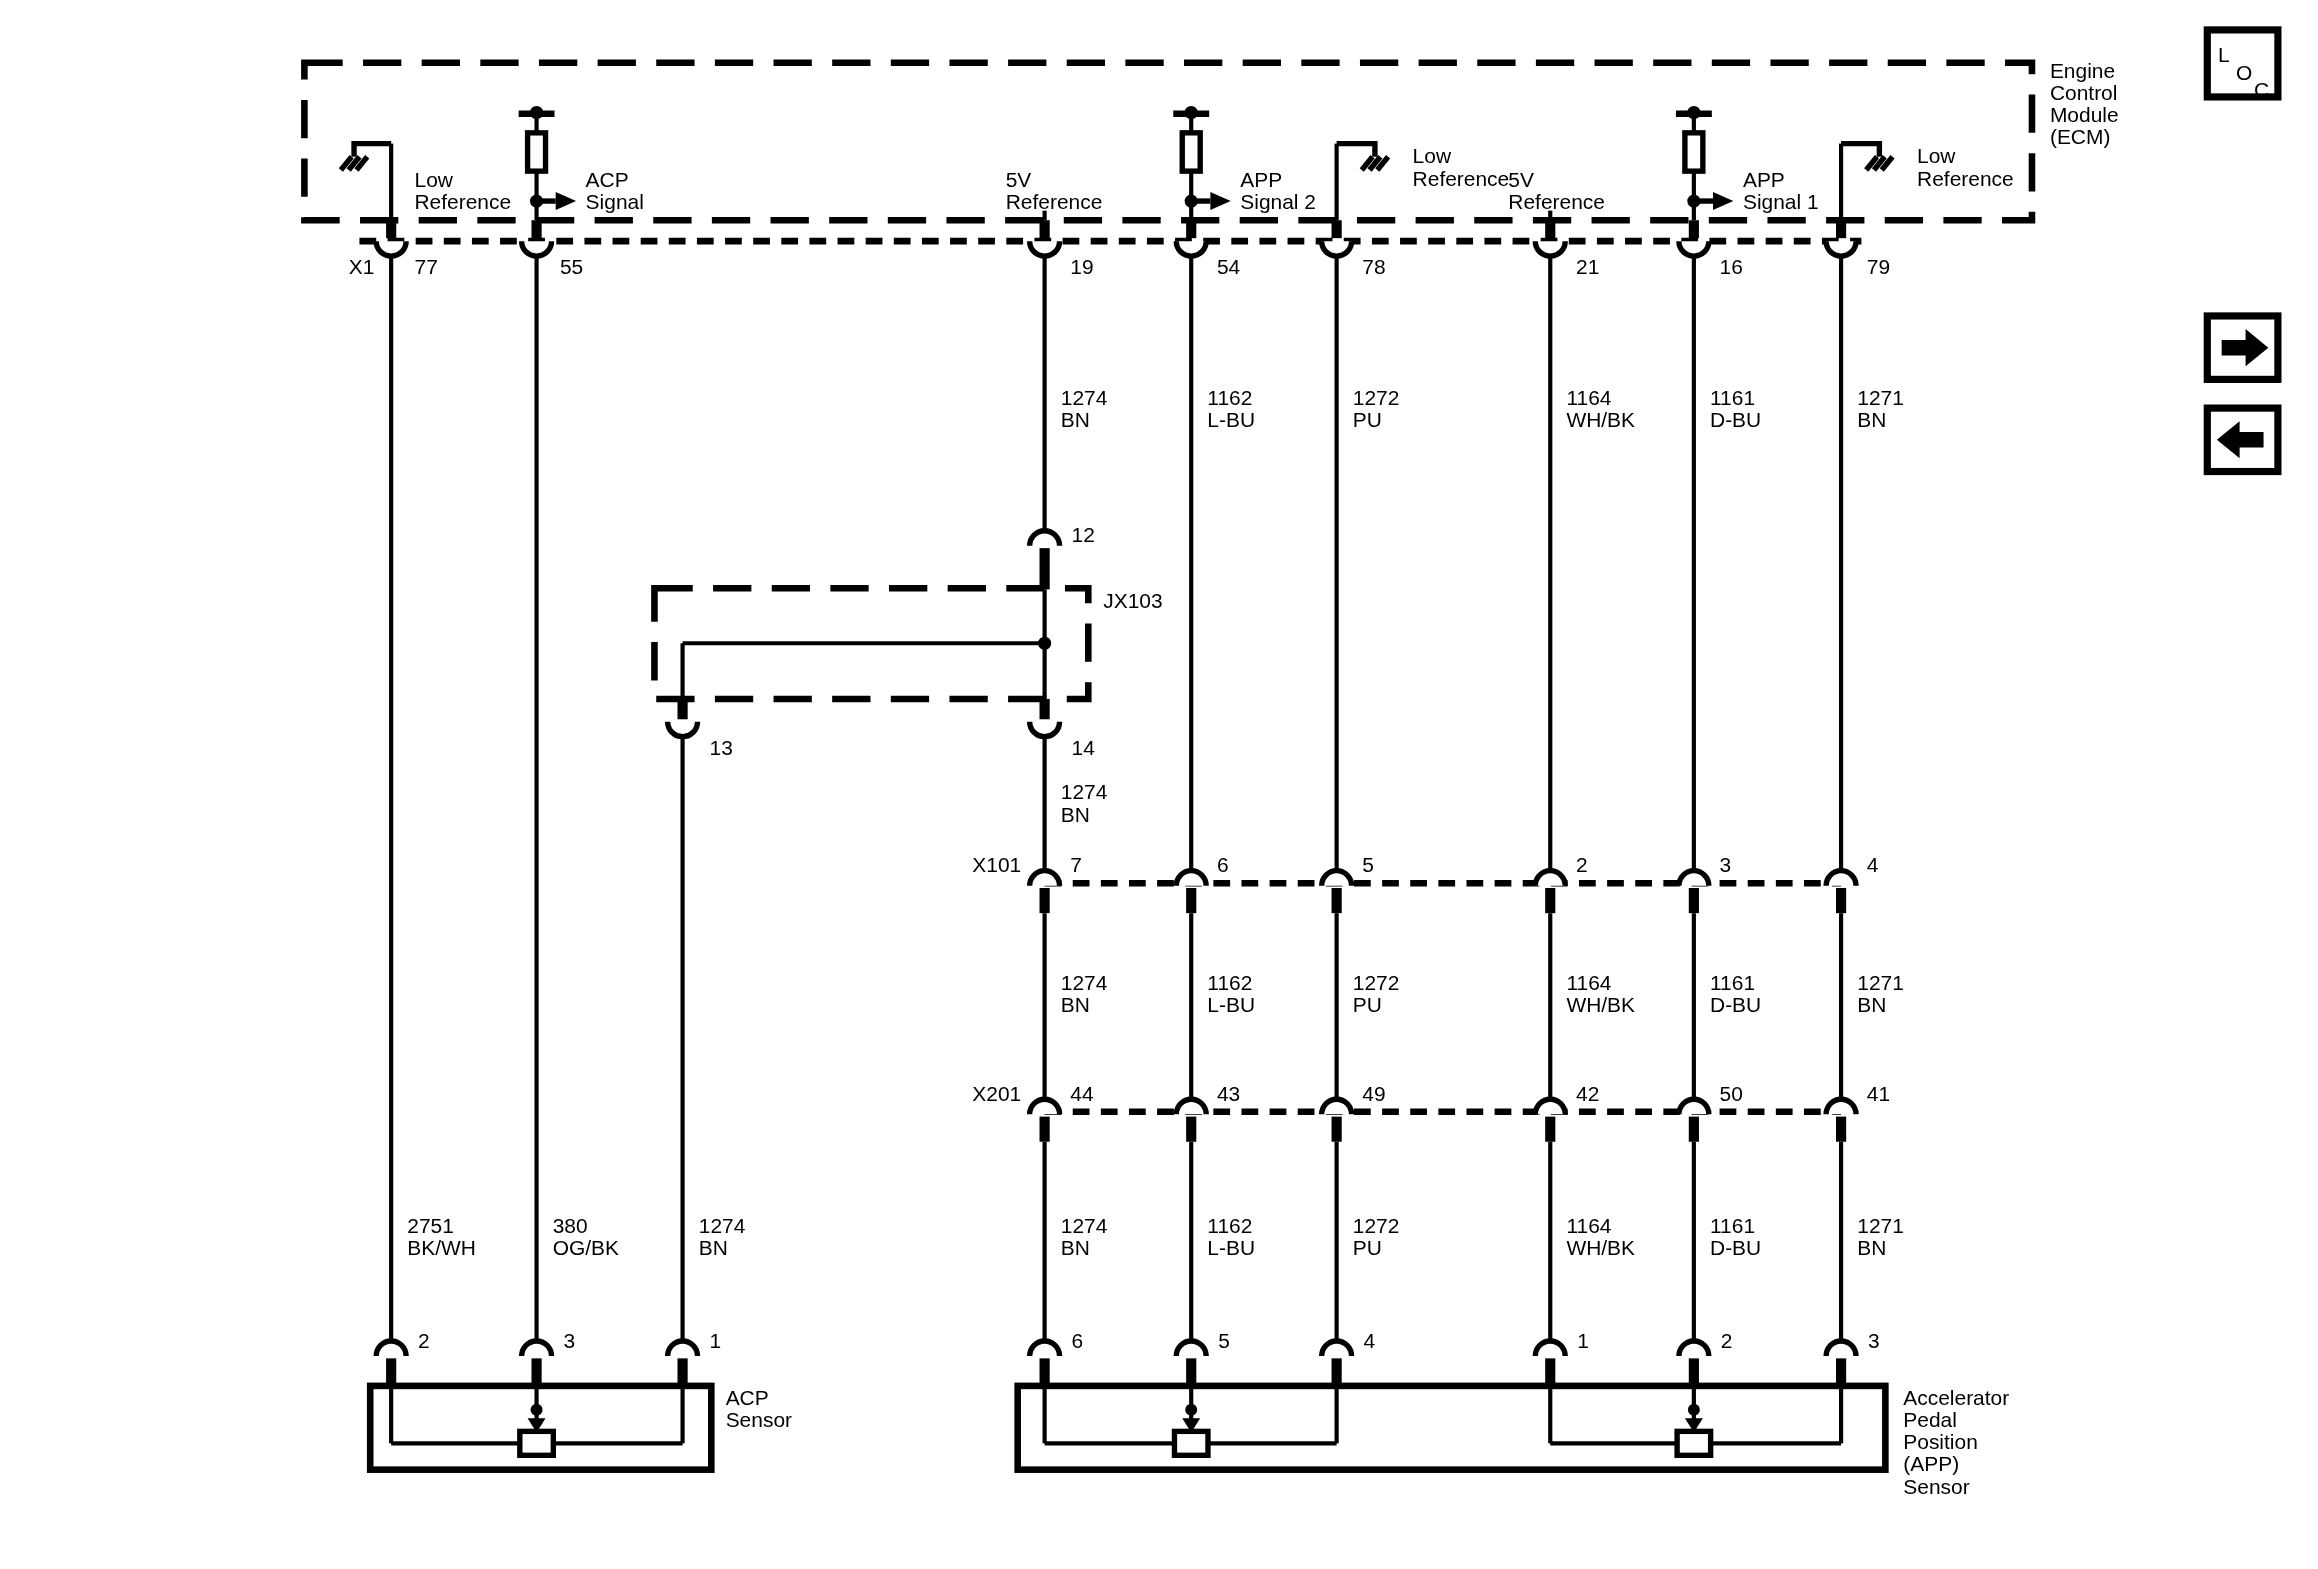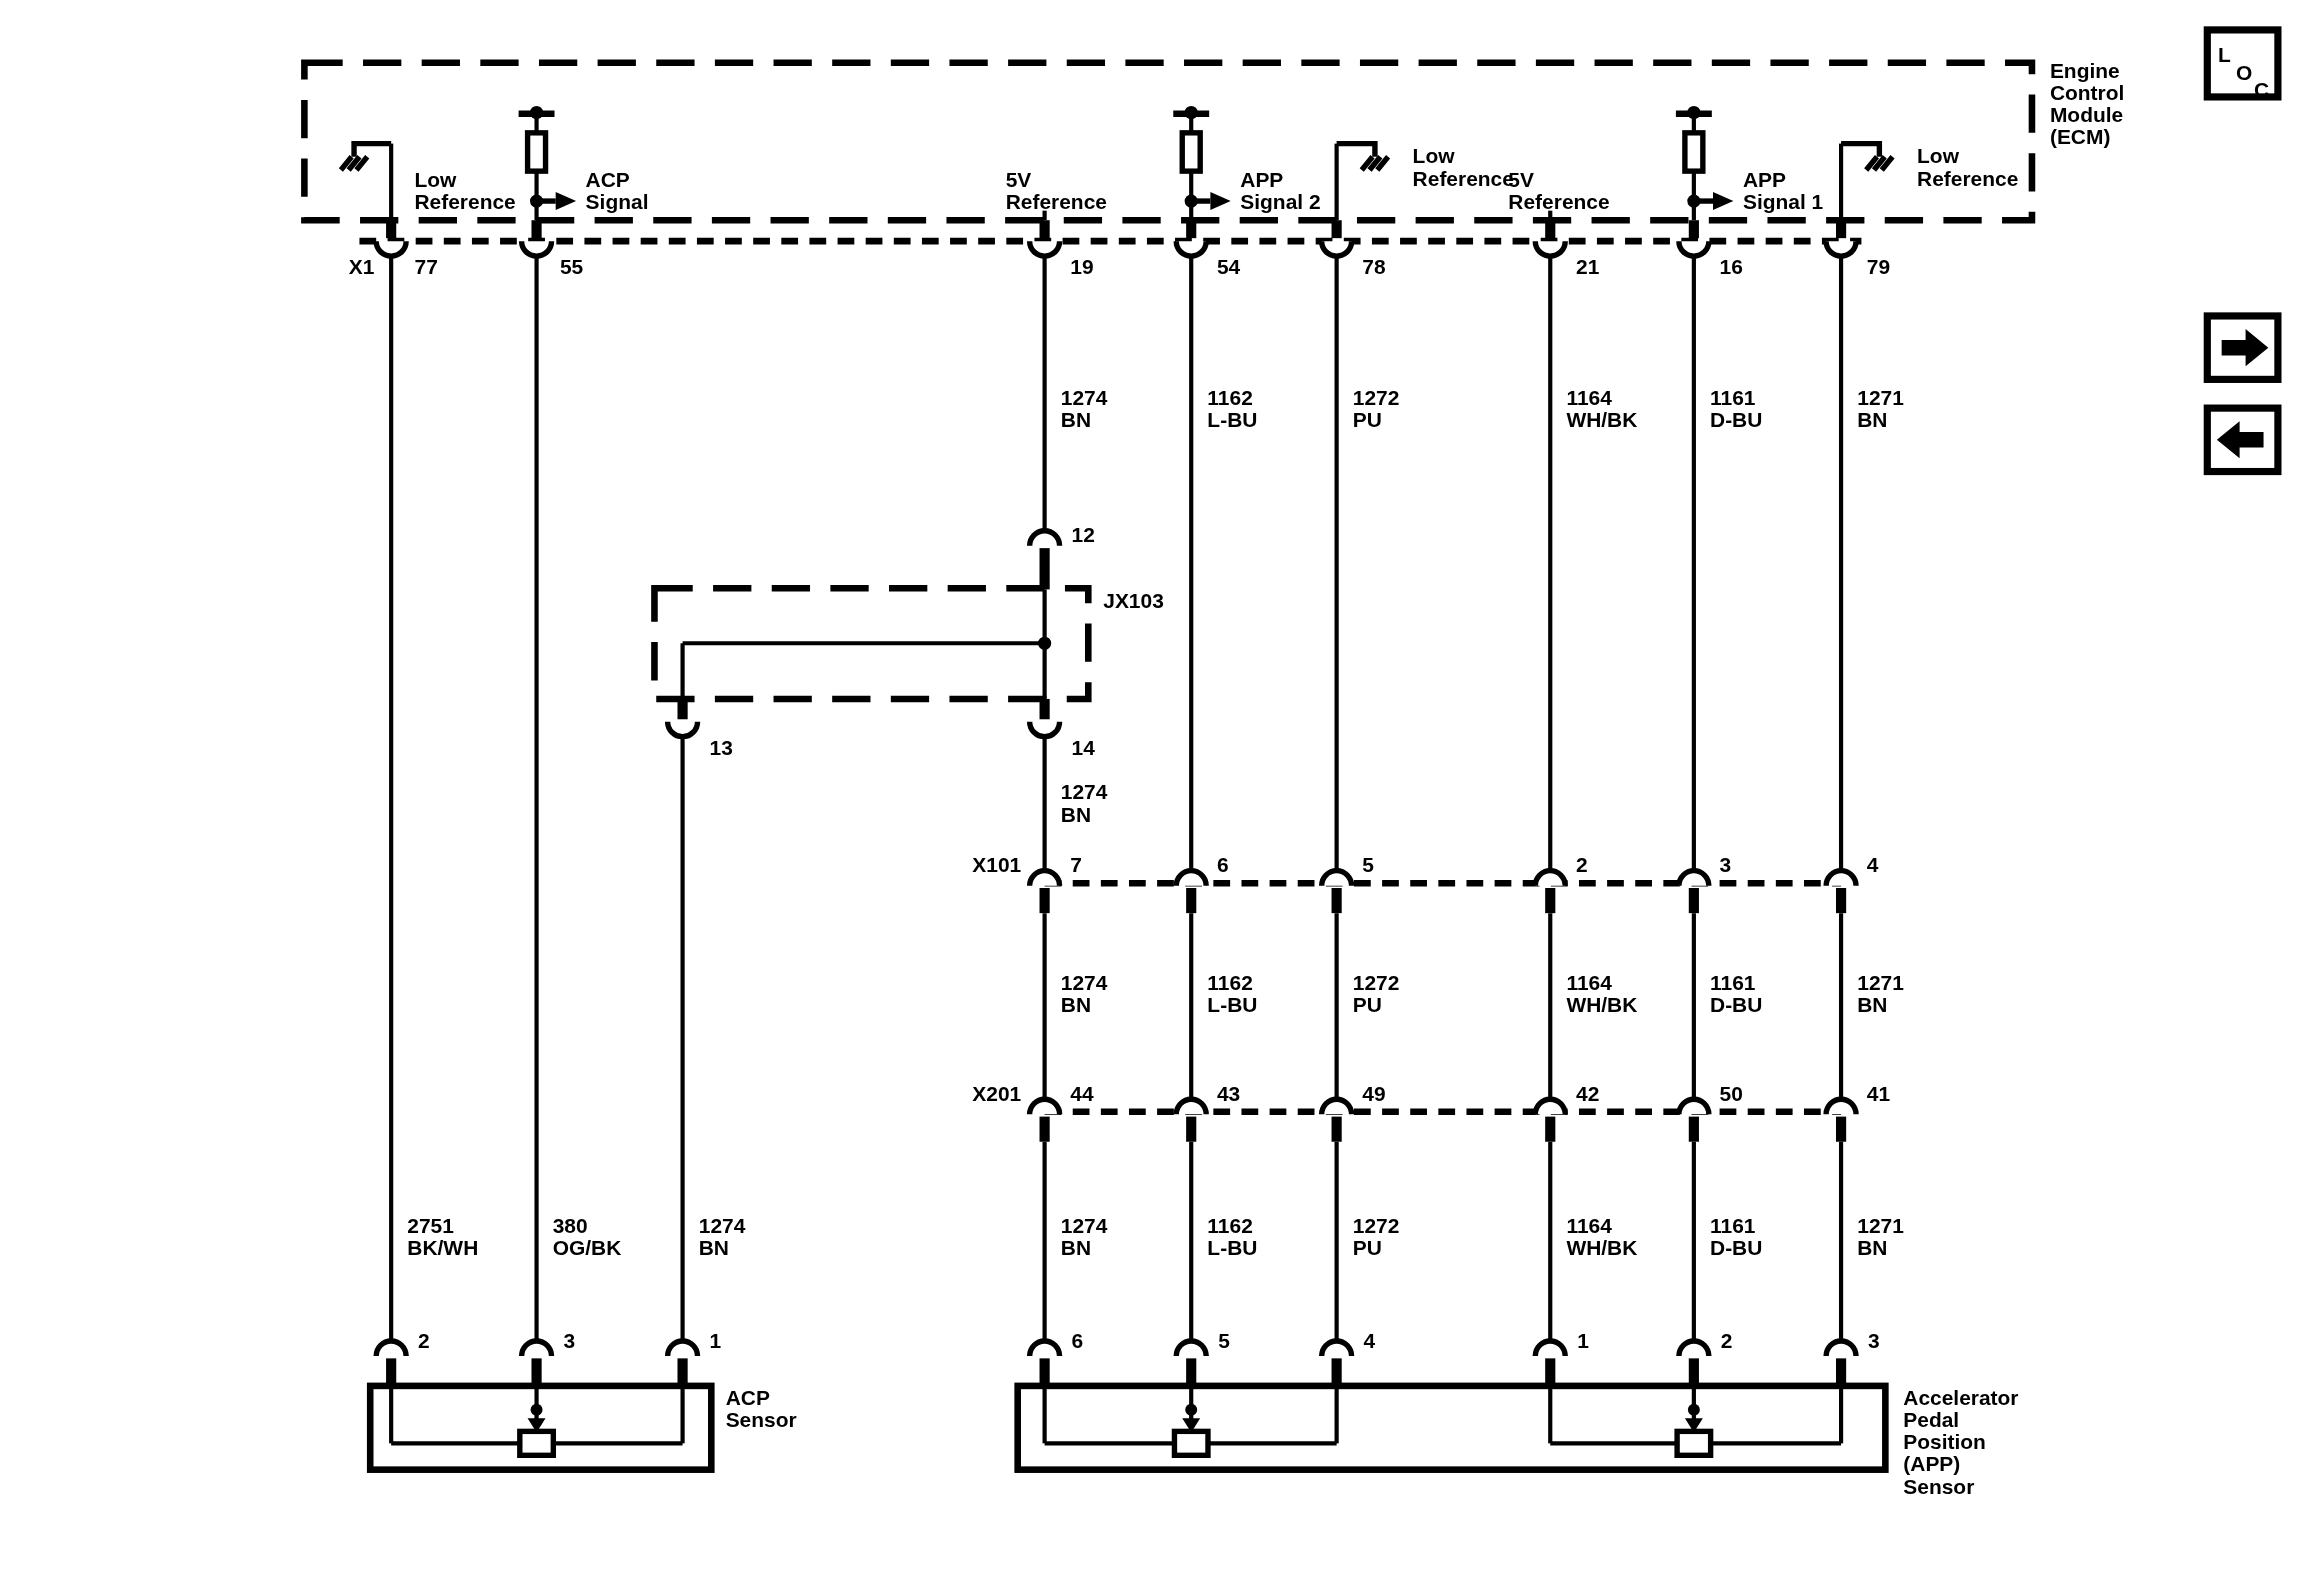--- a/index.html
+++ b/index.html
@@ -1,16 +1,16 @@
 <!DOCTYPE html>
 <html style="font-size:9.6px"><head>
 <meta charset="utf-8">
 <style>
   html,body{margin:0;padding:0;background:#ffffff;}
-  .stage{position:relative;width:1916px;height:1569px;background:#ffffff;font-weight:bold;}
+  .stage{position:relative;width:1916px;height:1569px;background:#ffffff;}
   svg{position:absolute;left:0;top:0;}
   .t{font-family:"Liberation Sans","DejaVu Sans",sans-serif;font-size:35px;fill:#000;}
   .tend{text-anchor:end;}
   .w{stroke:#000;stroke-width:7;fill:none;}
   .stub{stroke:#000;stroke-width:17;fill:none;}
   .arc{stroke:#000;stroke-width:9;fill:#fff;}
   .dashbox{stroke:#000;stroke-width:11;fill:none;stroke-dasharray:64 34;}
   .dotline{stroke:#000;stroke-width:11;fill:none;stroke-dasharray:28 19;}
   .solidbox{stroke:#000;stroke-width:11;fill:none;}
   .sym{stroke:#000;stroke-width:9;fill:none;}

